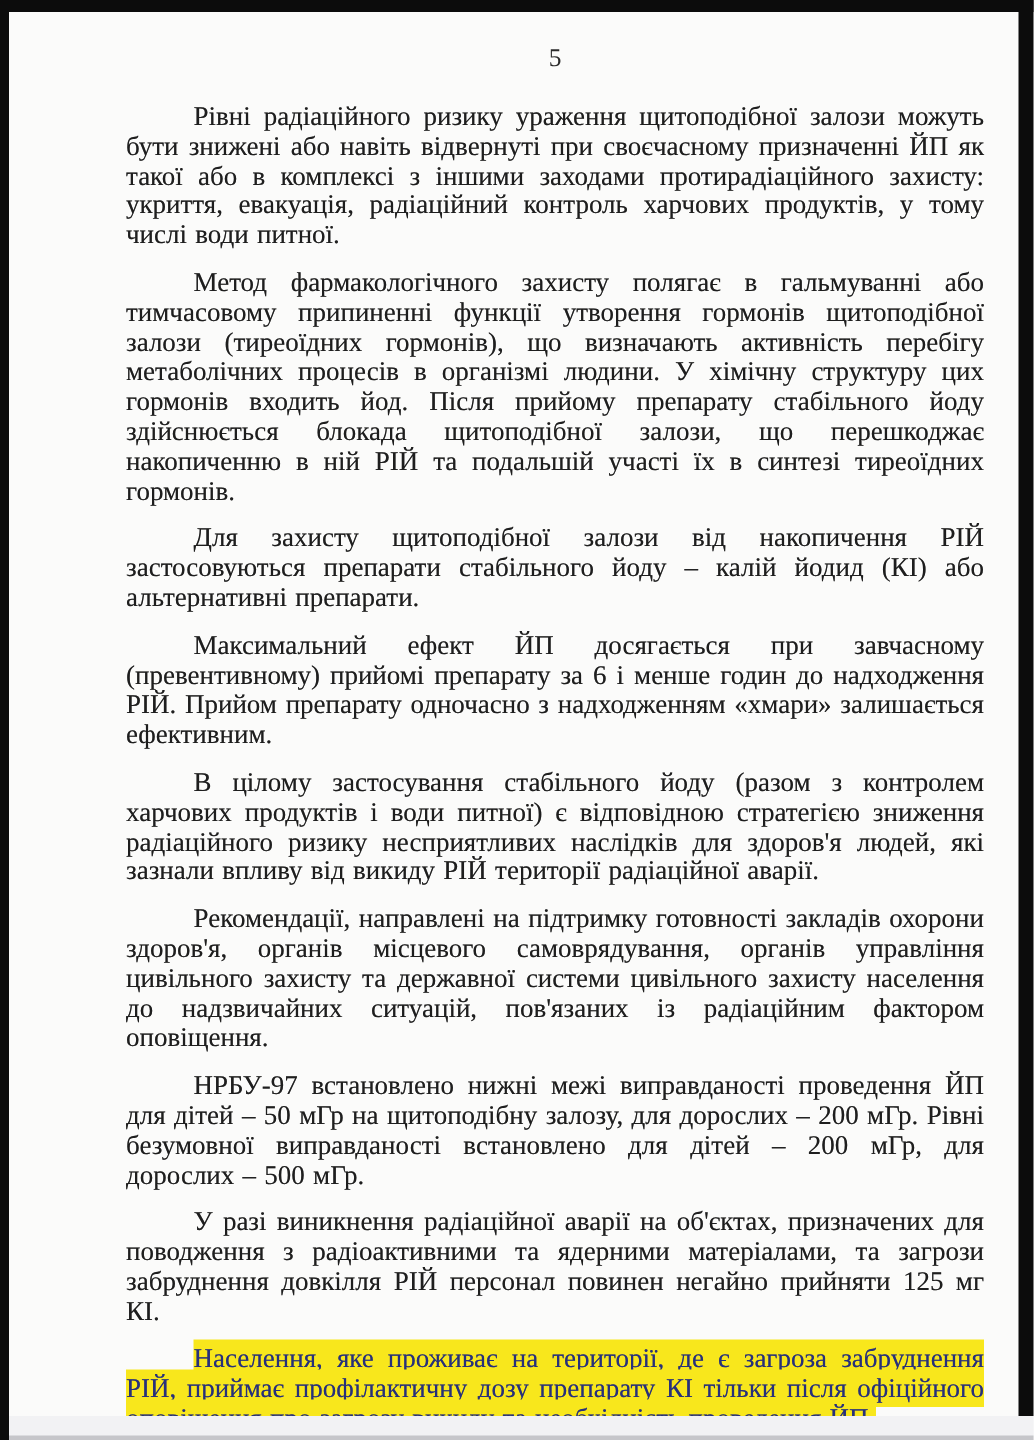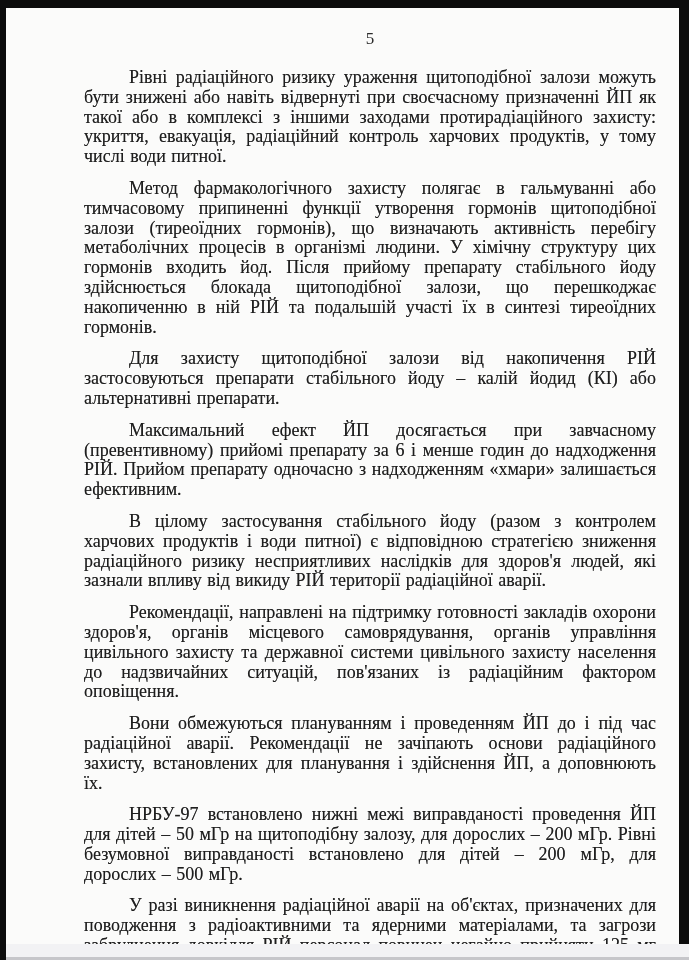--- a/index.html
+++ b/index.html
@@ -82,21 +82,20 @@
 
   <div class="content">
     <p class="page-number">5</p>
 
     <p class="para">Рівні радіаційного ризику ураження щитоподібної залози можуть бути знижені або навіть відвернуті при своєчасному призначенні ЙП як такої або в комплексі з іншими заходами протирадіаційного захисту: укриття, евакуація, радіаційний контроль харчових продуктів, у тому числі води питної.</p>
     <p class="para">Метод фармакологічного захисту полягає в гальмуванні або тимчасовому припиненні функції утворення гормонів щитоподібної залози (тиреоїдних гормонів), що визначають активність перебігу метаболічних процесів в організмі людини. У хімічну структуру цих гормонів входить йод. Після прийому препарату стабільного йоду здійснюється блокада щитоподібної залози, що перешкоджає накопиченню в ній РІЙ та подальшій участі їх в синтезі тиреоїдних гормонів.</p>
     <p class="para">Для захисту щитоподібної залози від накопичення РІЙ застосовуються препарати стабільного йоду – калій йодид (КІ) або альтернативні препарати.</p>
     <p class="para">Максимальний ефект ЙП досягається при завчасному (превентивному) прийомі препарату за 6 і менше годин до надходження РІЙ. Прийом препарату одночасно з надходженням «хмари» залишається ефективним.</p>
     <p class="para">В цілому застосування стабільного йоду (разом з контролем харчових продуктів і води питної) є відповідною стратегією зниження радіаційного ризику несприятливих наслідків для здоров'я людей, які зазнали впливу від викиду РІЙ території радіаційної аварії.</p>
     <p class="para">Рекомендації, направлені на підтримку готовності закладів охорони здоров'я, органів місцевого самоврядування, органів управління цивільного захисту та державної системи цивільного захисту населення до надзвичайних ситуацій, пов'язаних із радіаційним фактором оповіщення.</p>
-    <p class="para">Вони обмежуються плануванням і проведенням ЙП до і під час радіаційної аварії. Рекомендації не зачіпають основи радіаційного захисту, встановлених для планування і здійснення ЙП, а доповнюють їх.</p>
     <p class="para">НРБУ-97 встановлено нижні межі виправданості проведення ЙП для дітей – 50 мГр на щитоподібну залозу, для дорослих – 200 мГр. Рівні безумовної виправданості встановлено для дітей – 200 мГр, для дорослих – 500 мГр.</p>
     <p class="para">У разі виникнення радіаційної аварії на об'єктах, призначених для поводження з радіоактивними та ядерними матеріалами, та загрози забруднення довкілля РІЙ персонал повинен негайно прийняти 125 мг КІ.</p>
 
     <p class="para"><span class="hl">Населення, яке проживає на території, де є загроза забруднення РІЙ, приймає профілактичну дозу препарату КІ тільки після офіційного оповіщення про загрозу викиду та необхідність проведення ЙП.</span></p>
 
   </div>
 
 </div>
 
 </body></html>

